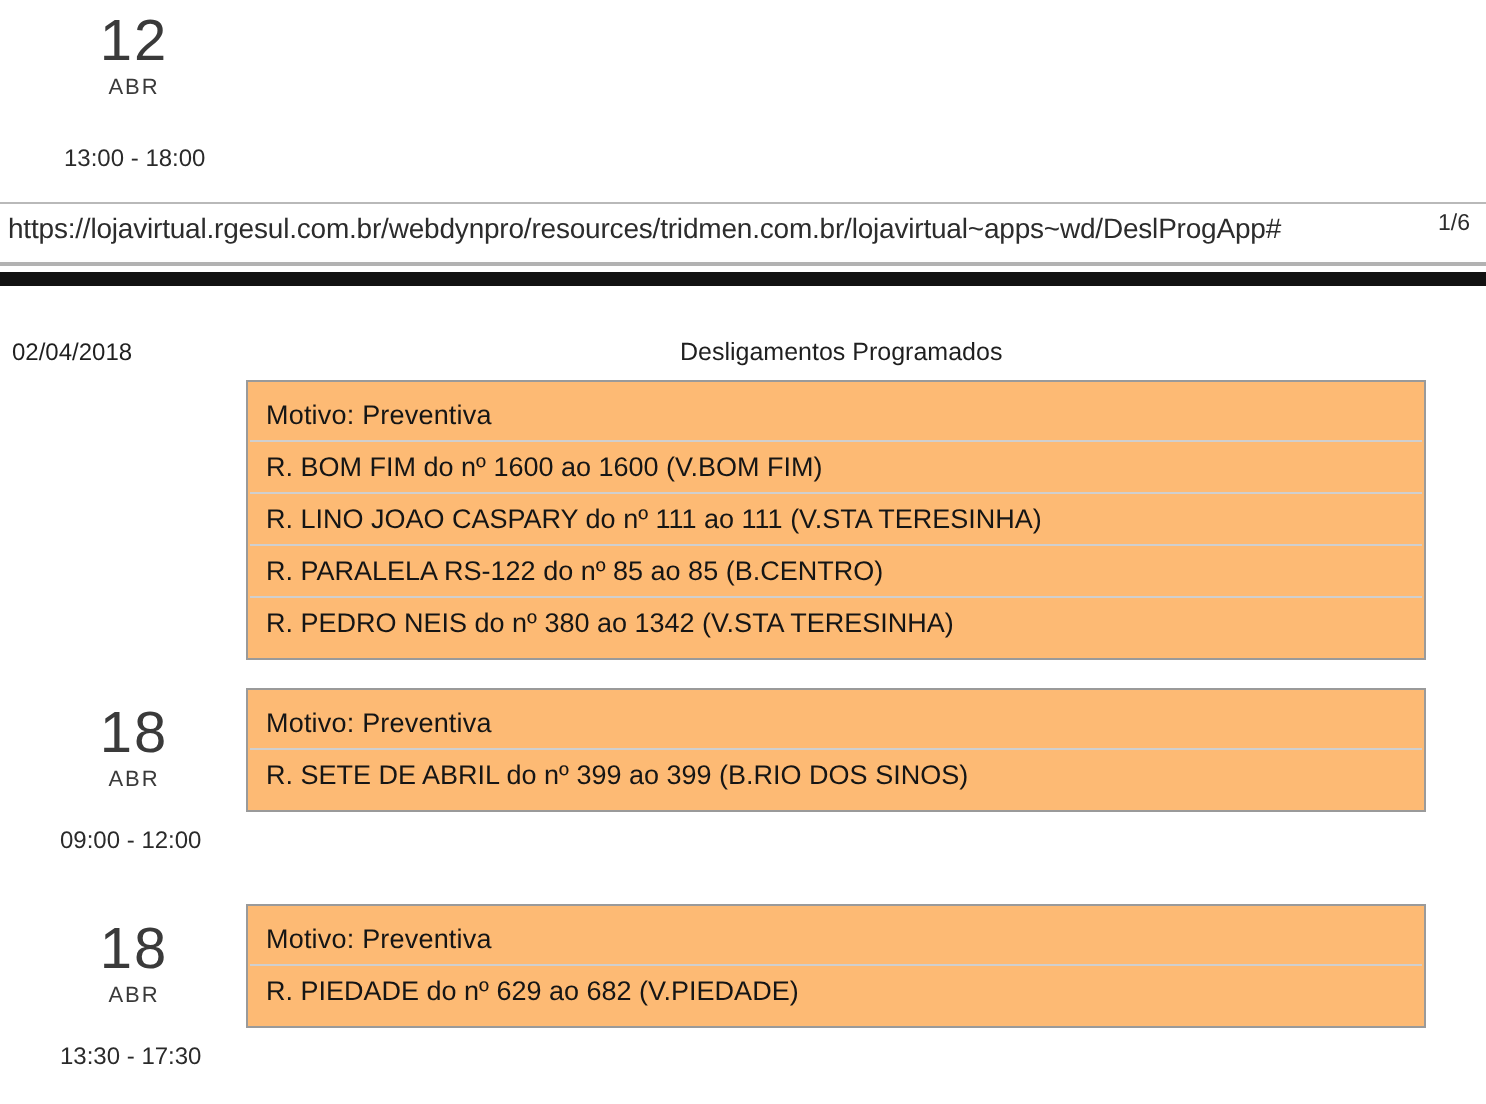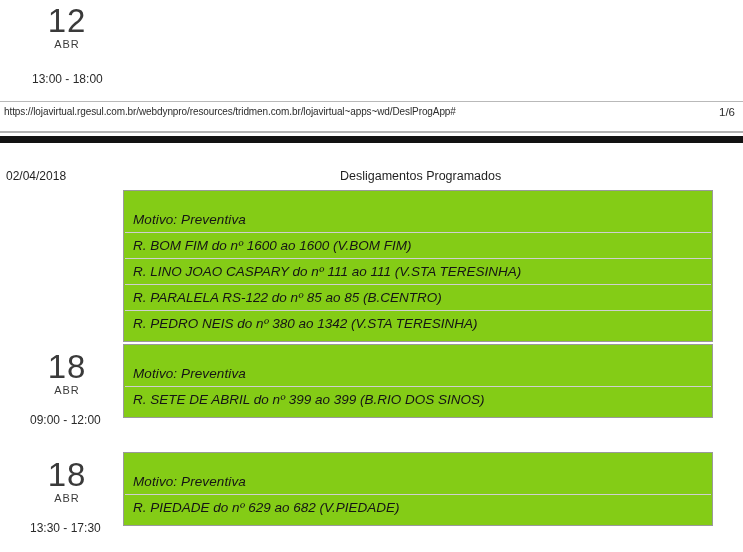--- a/index.html
+++ b/index.html
@@ -28,21 +28,21 @@
     top: 0;
     width: 743px;
     height: 104px;
   }
   .date-badge {
     position: absolute;
     text-align: center;
     width: 90px;
   }
   .date-day {
-    font-size: 33px;
+    font-size: 29px;
     line-height: 26px;
     color: #3a3a3a;
     letter-spacing: 1px;
   }
   .date-month {
     font-size: 11px;
     line-height: 20px;
     color: #3a3a3a;
     letter-spacing: 1px;
   }
@@ -57,21 +57,21 @@
     position: absolute;
     left: 0;
     top: 101px;
     width: 743px;
     border-top: 1px solid #b9b9b9;
   }
   .footer-url {
     position: absolute;
     left: 4px;
     top: 106px;
-    font-size: 10px;
+    font-size: 14px;
     color: #2c2c2c;
     letter-spacing: -0.1px;
   }
   .footer-pages {
     position: absolute;
     right: 8px;
     top: 106px;
     font-size: 11.5px;
     color: #2c2c2c;
   }
@@ -113,25 +113,24 @@
   }
 
   
   .group {
     position: absolute;
   }
   .card {
     position: absolute;
     left: 123px;
     border: 1px solid #9a9a9a;
-    background: #84cc16;
+    background: #fdba74;
     box-sizing: border-box;
     width: 590px;
-    padding: 16px 0 5px 0;
-    font-style: italic;
+    padding: 4px 0 5px 0;
   }
   .card-line {
     font-size: 13.5px;
     line-height: 25px;
     color: #151515;
     padding-left: 9px;
     white-space: nowrap;
   }
   .card-line.motive {
     letter-spacing: 0.1px;

